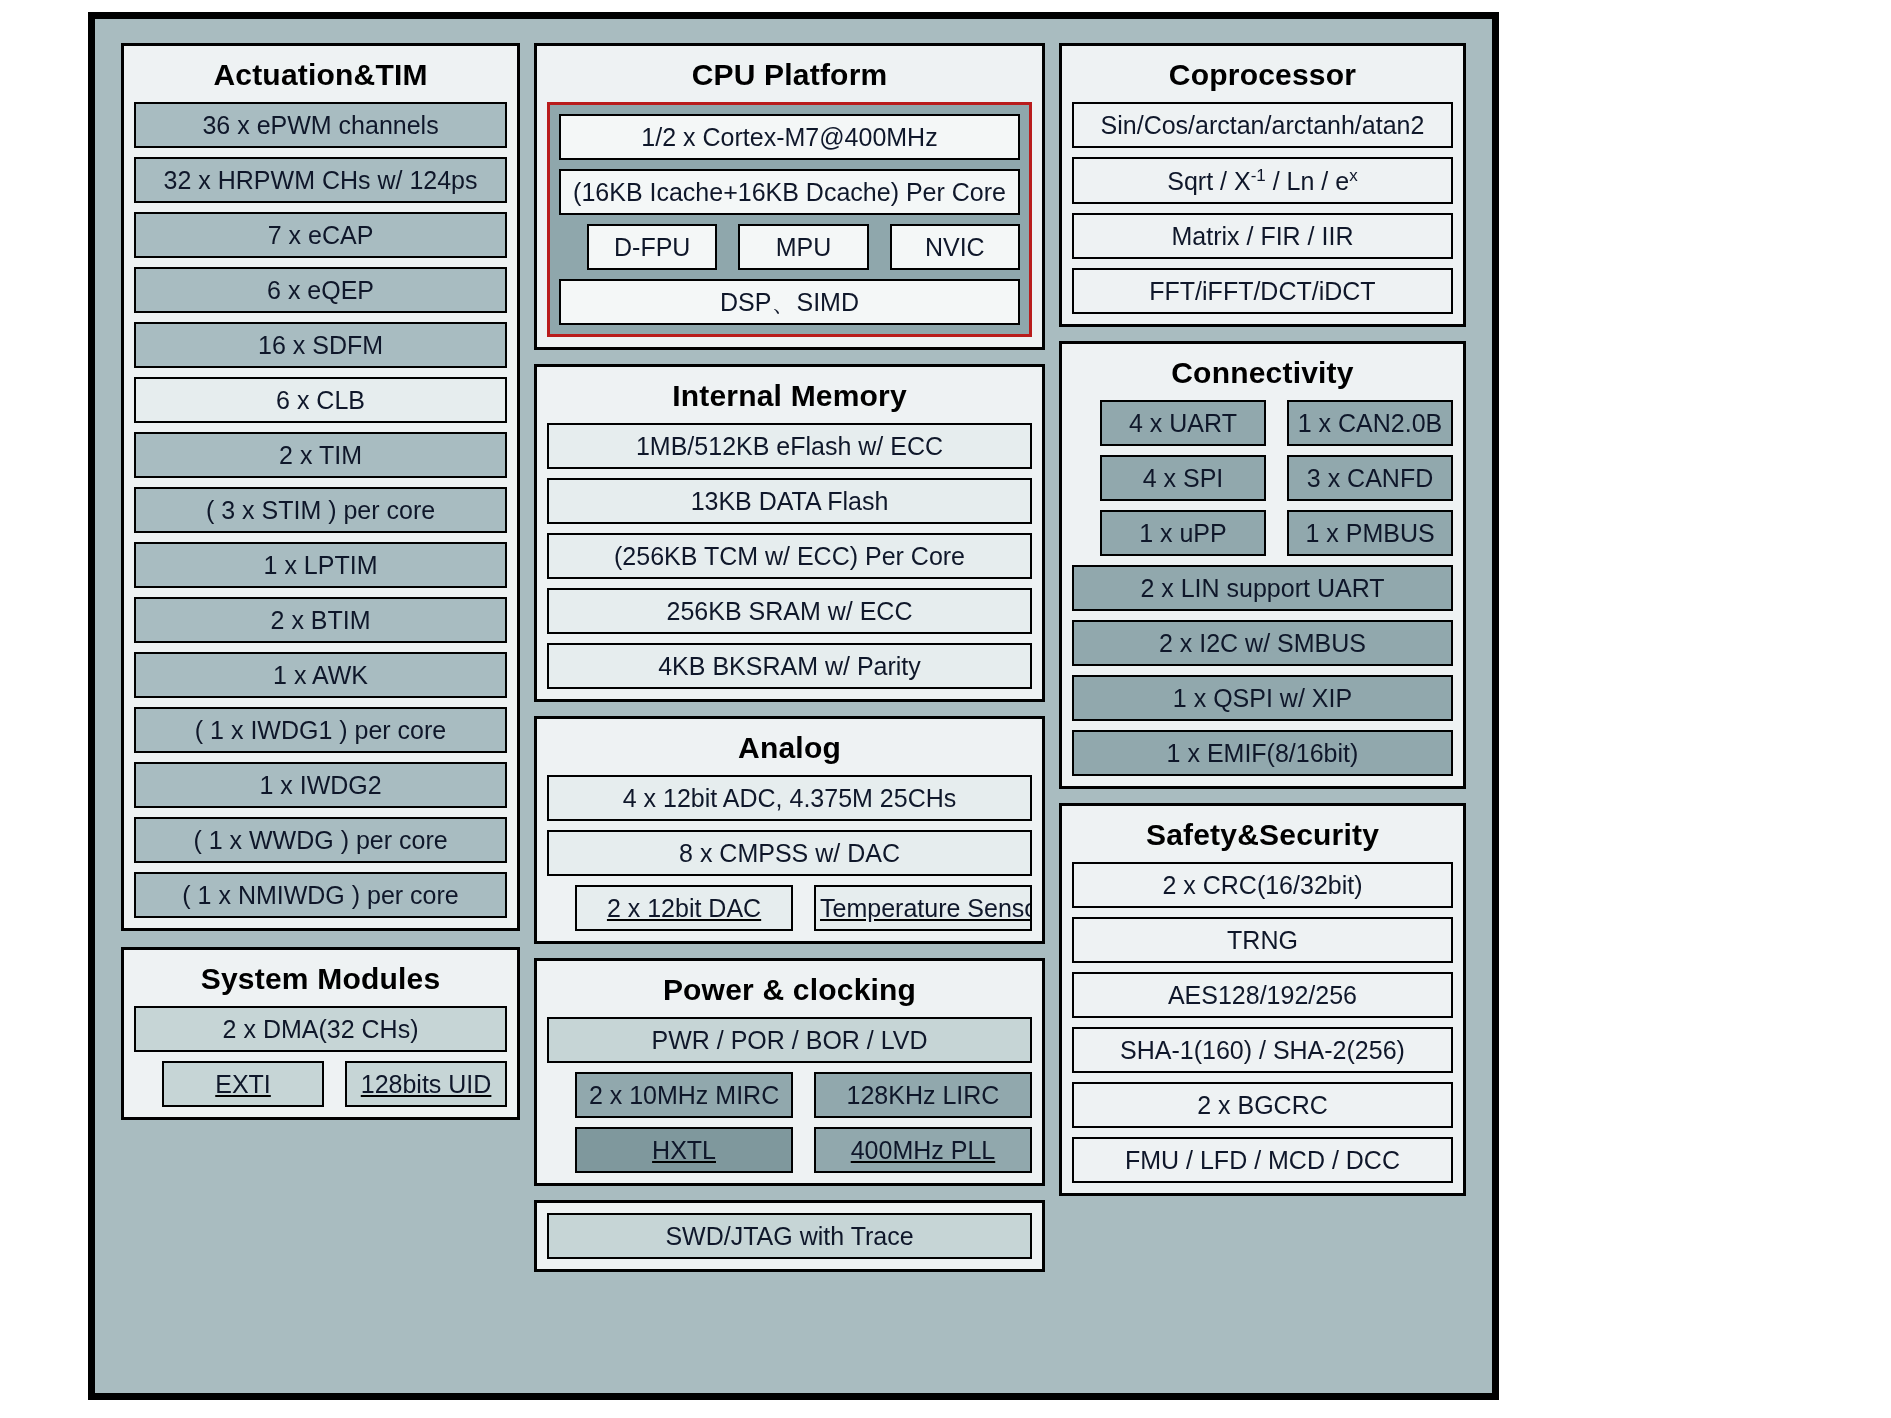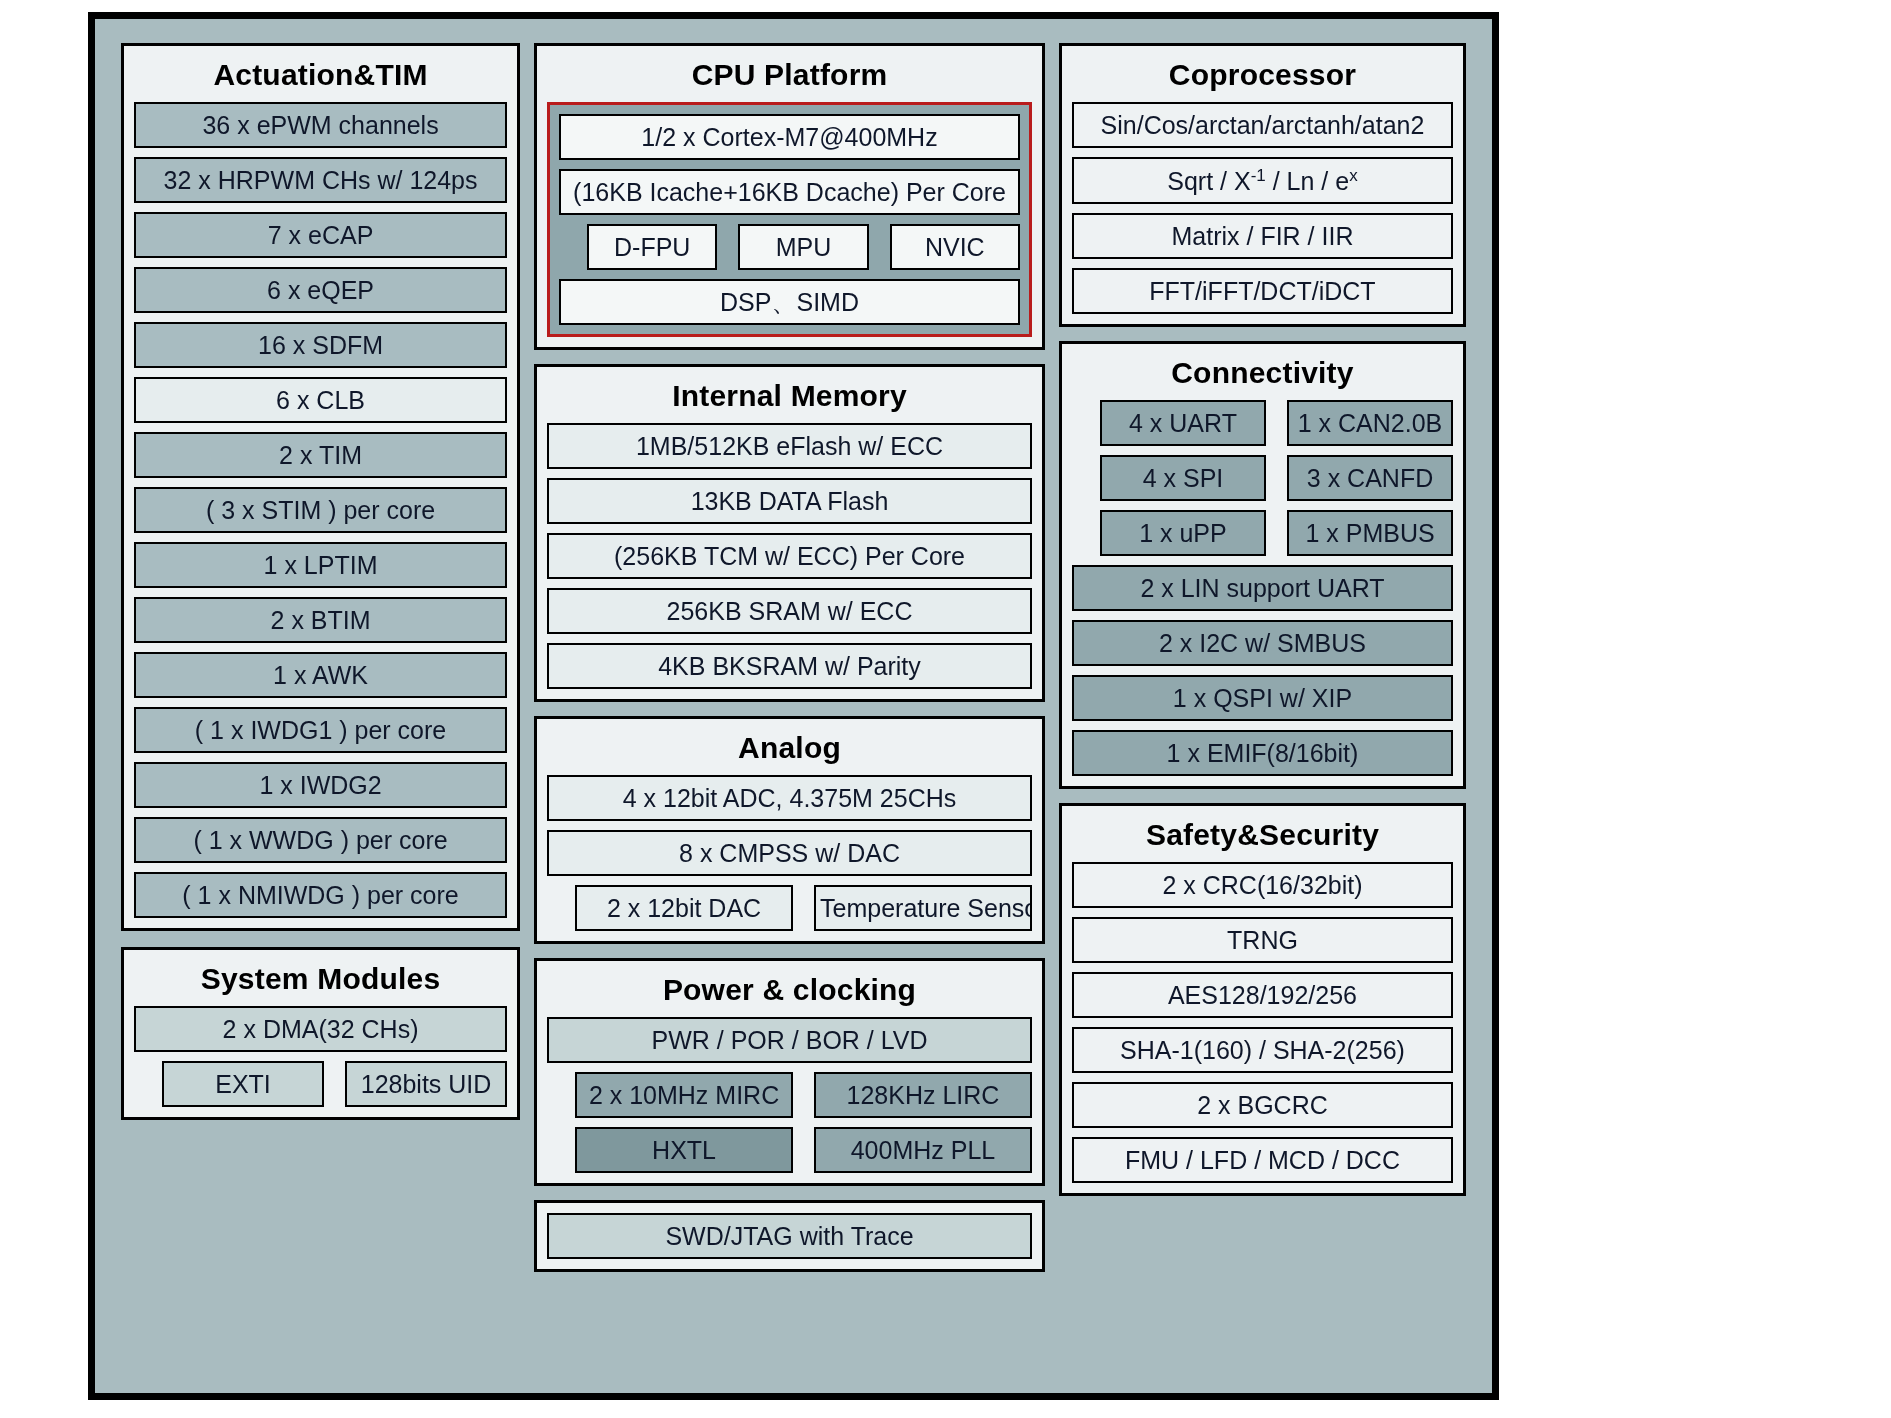--- a/index.html
+++ b/index.html
@@ -78,21 +78,21 @@
   }
   .cell:last-child { margin-bottom: 0; }
 
   .row {
     display: flex;
     flex-direction: row;
     gap: 21px;
     margin-bottom: 9px;
     margin-left: 28px;
   }
-  .row:last-child { margin-bottom: 0; }
+  .row:last-child { margin-bottom: 0; text-decoration: underline; }
   .row > .cell { flex: 1 1 0; margin-bottom: 0; }
 
   
   .tone-a { background: #a8bcc1; }  
   .tone-b { background: #e6edee; }  
   .tone-c { background: #c6d5d6; }  
   .tone-d { background: #91a8ad; }  
   .tone-e { background: #7f989d; }  
   .tone-f { background: #eef2f3; }
 

